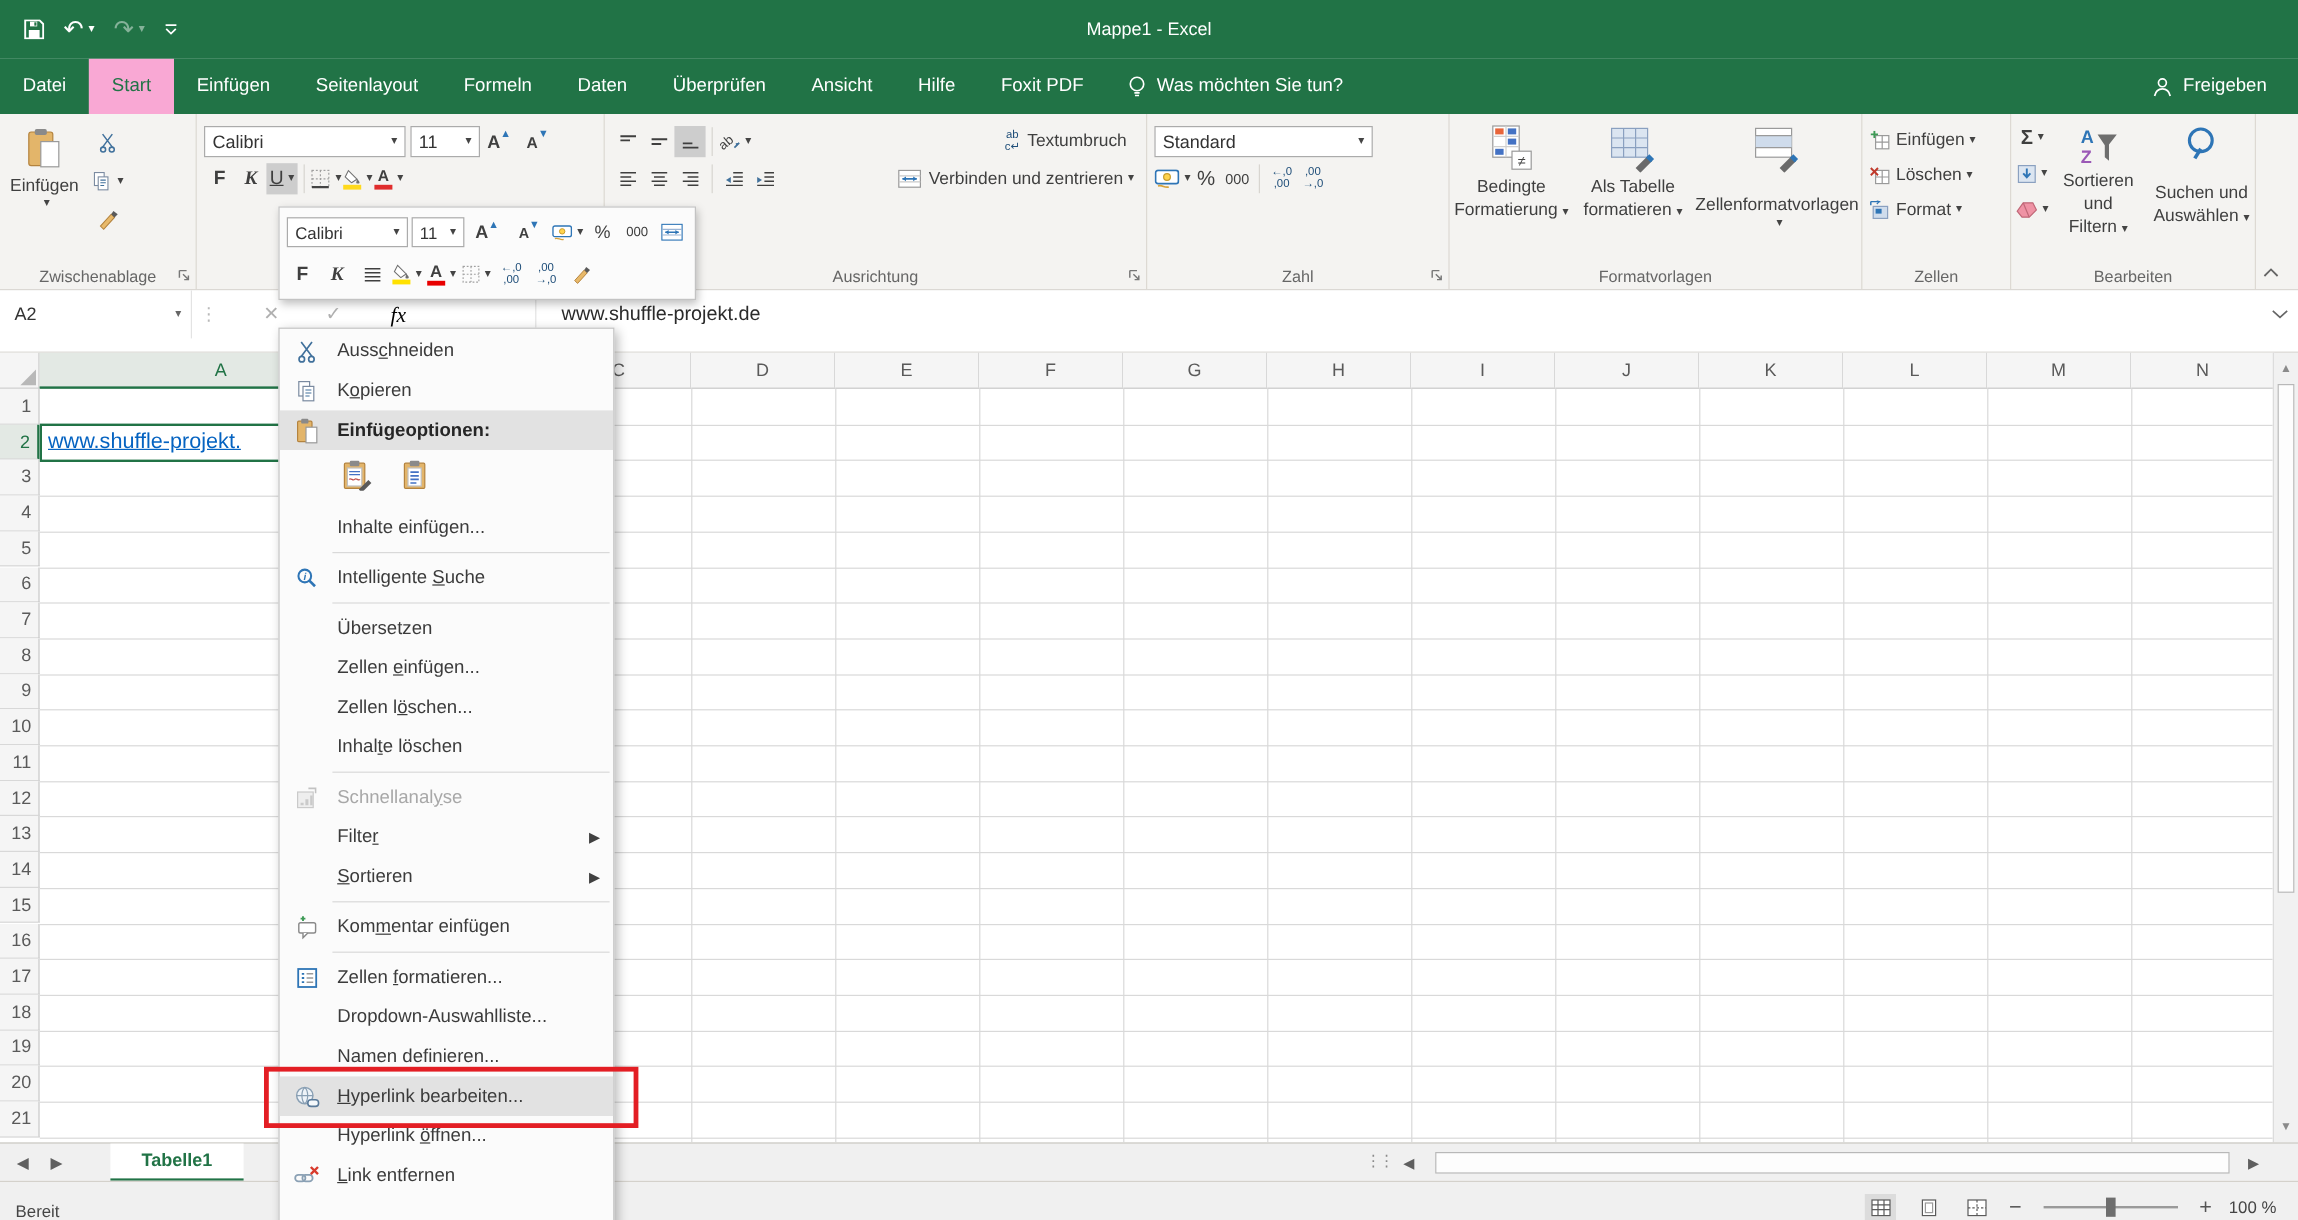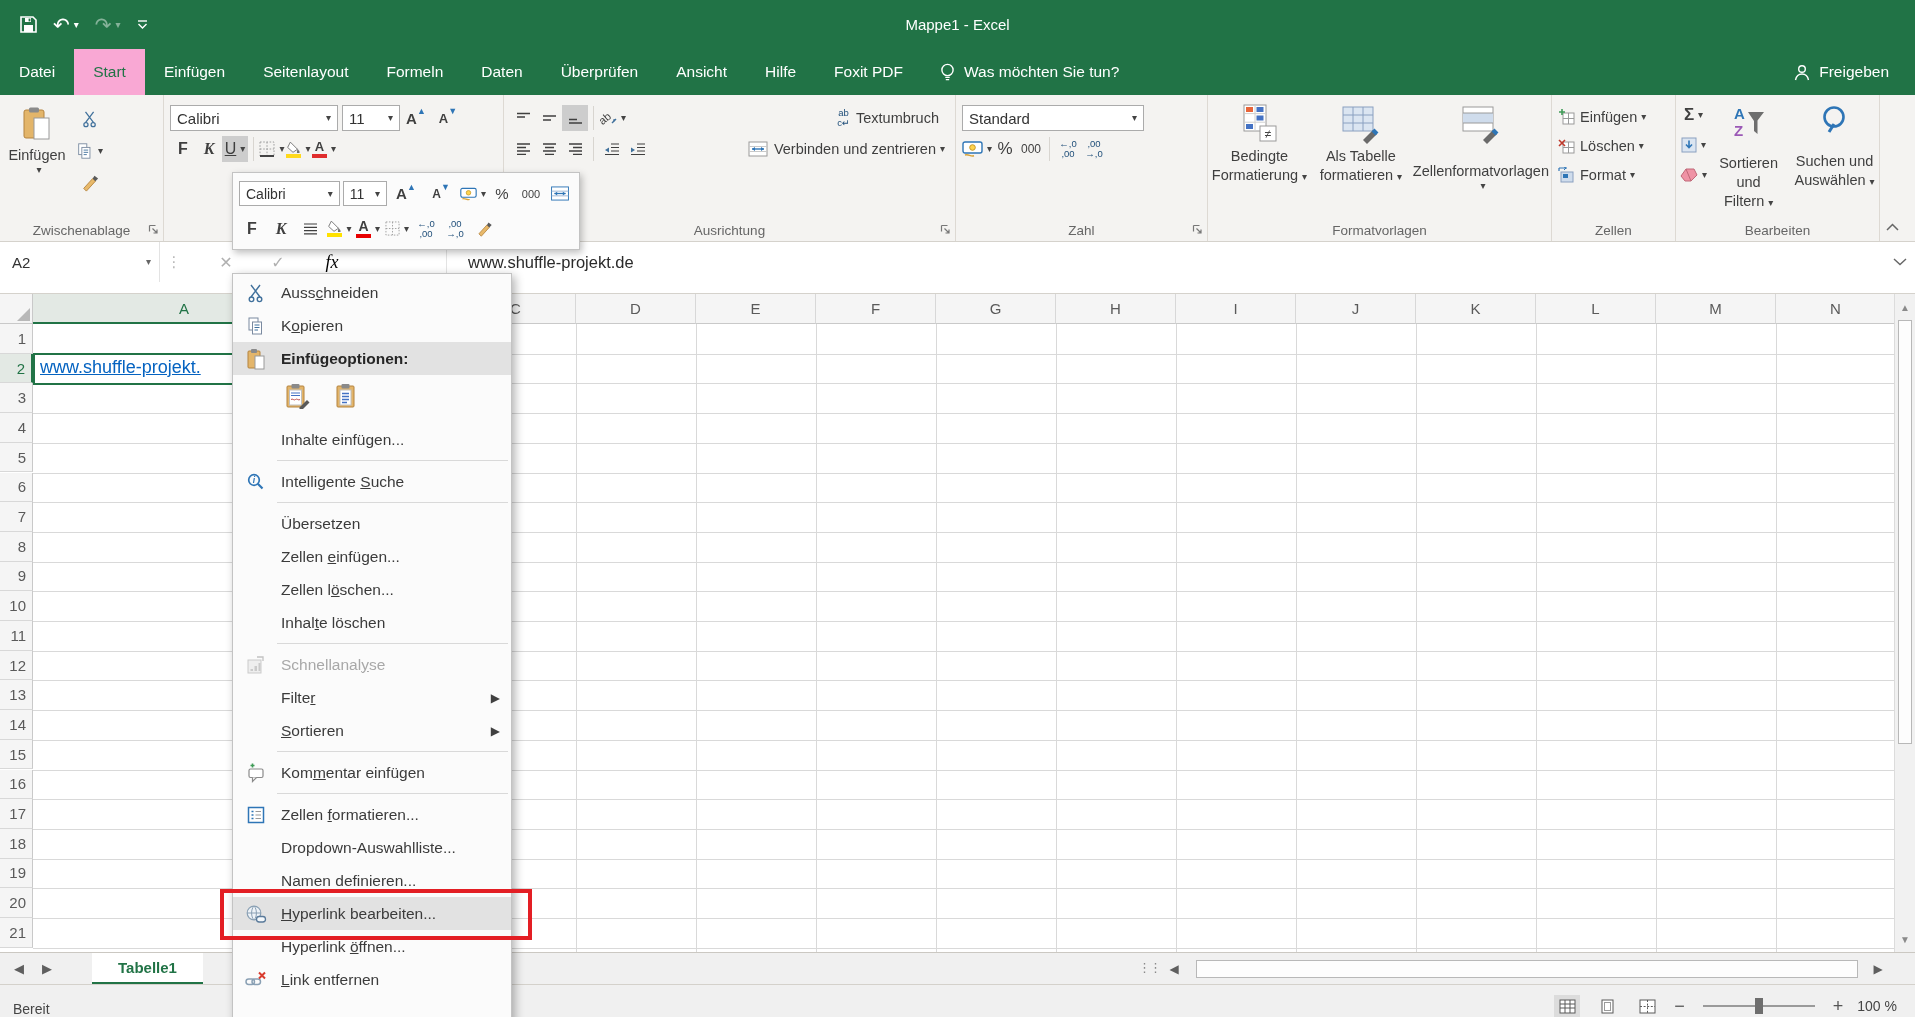--- a/index.html
+++ b/index.html
@@ -512,21 +512,21 @@
           </span>
       </div>
       <div class="bigbtn" style="width:86px">
         <span>
             <svg width="34" height="36" viewBox="0 0 34 36">
               <text x="2" y="15" font-size="15" font-weight="bold" fill="#2e75b6">A</text>
               <text x="2" y="32" font-size="15" font-weight="bold" fill="#9b59b6">Z</text>
               <path d="M16 8h16l-6.5 8.5V30l-3.5-3v-10z" fill="#6e6e6e"></path>
             </svg>
           </span>
-        <span style="margin-top:14px">Sortieren und</span>
+        <span style="margin-top:2px">Sortieren und</span>
         <span><span>Filtern</span><span class="dd">▾</span></span>
       </div>
       <div class="bigbtn" style="width:92px">
         <span>
             <svg width="36" height="36" viewBox="0 0 36 36">
               <circle cx="17" cy="13" r="9.5" fill="none" stroke="#2e75b6" stroke-width="2.6"></circle>
               <path d="M12 28l5-8" stroke="#2e75b6" stroke-width="3"></path>
             </svg>
           </span>
         <span style="margin-top:12px">Suchen und</span>

